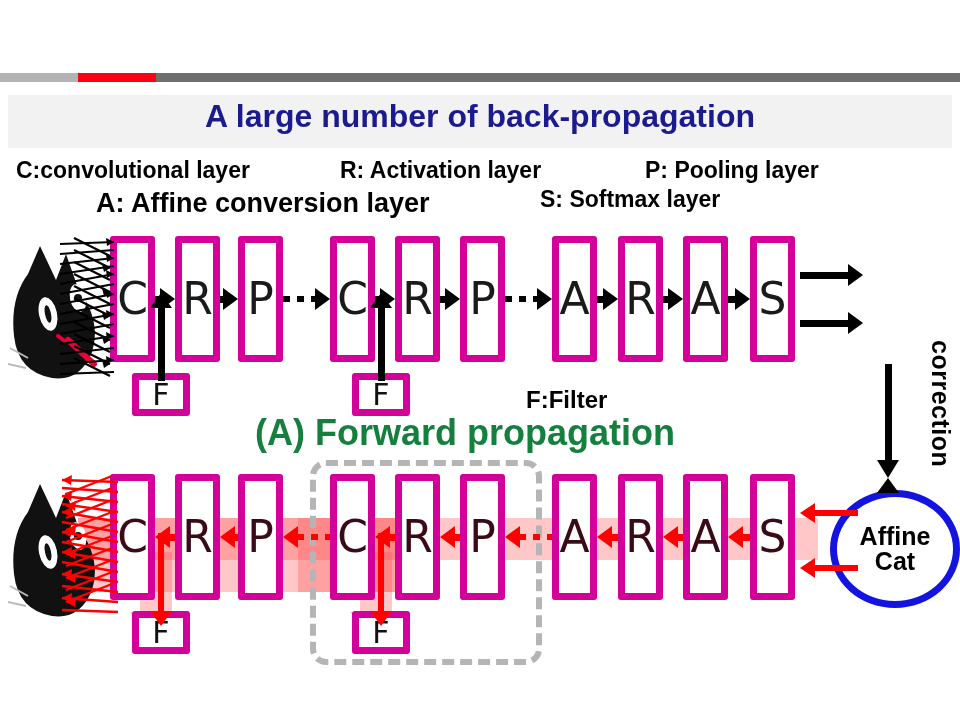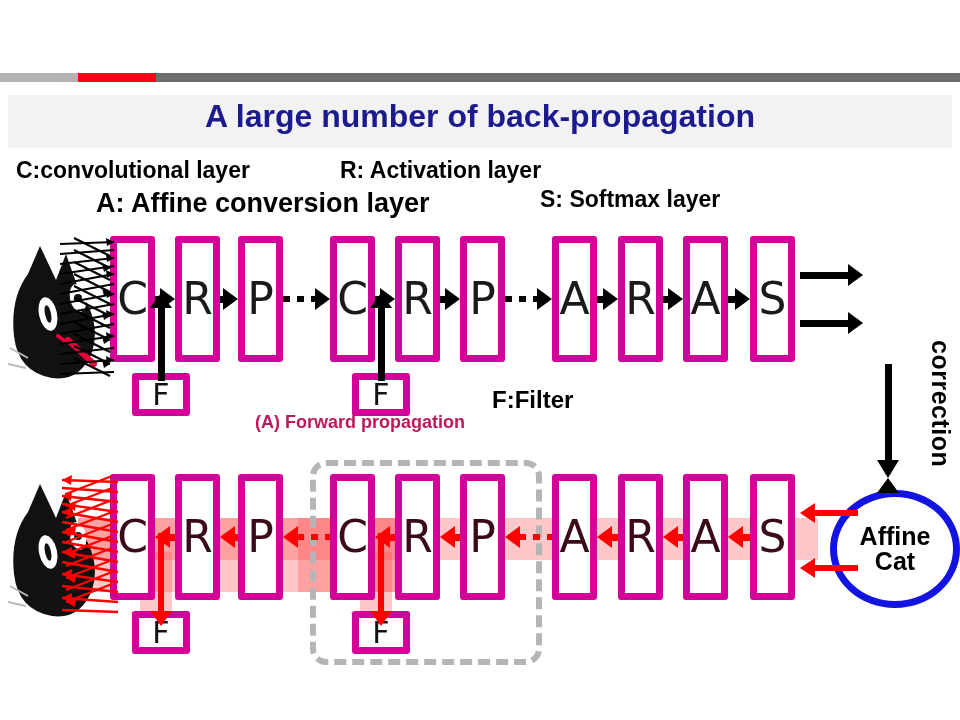--- a/index.html
+++ b/index.html
@@ -129,25 +129,25 @@
   }
   .circle-white-dog{border:7px solid #ff0000;}
   .circle-black-cat{border:7px solid #1414e0;}
 
   .correction-label{
     position:absolute;font-size:25px;font-weight:bold;color:#000;
     writing-mode:vertical-rl;white-space:nowrap;letter-spacing:.5px;
   }
 
   .caption{
-    position:absolute;font-size:18px;font-weight:bold;color:#be185d;
+    position:absolute;font-size:36px;font-weight:bold;color:#15803d;
     white-space:nowrap;
   }
   .f-filter-label{
-    position:absolute;font-size:24px;font-weight:bold;color:#000;white-space:nowrap;
+    position:absolute;font-size:24px;font-weight:bold;color:#000;white-space:nowrap;margin-left:34px;
   }
 
   .dashed-group{
     position:absolute;
     border:6px dashed #b5b5b5;border-radius:16px;
     box-sizing:border-box;
   }
 </style>
 </head>
 <body>
@@ -157,20 +157,21 @@
 
   <div class="rule rule-a"></div>
   <div class="rule rule-b"></div>
   <div class="rule rule-c"></div>
 
   <div class="subtitle-band"></div>
   <div class="subtitle-text">A large number of back-propagation</div>
 
   <div class="legend-line legend-2">R: Activation layer</div>
   <div class="legend-line legend-1">C:convolutional layer</div>
+  <div class="legend-line legend-3">P: Pooling layer</div>
   <div class="legend-line legend-4">A: Affine conversion layer</div>
   <div class="legend-line legend-5">S: Softmax layer</div>
 
   <div id="rowA" class="row-a">
       <div class="layer-box" style="left: 110px; top: 236px;">
         <span>C</span>
       </div>
       <div class="arrow black" style="left: 155px; top: 299px;">
         <div class="shaft" style="left: 0px; width: 7px;"></div>
         <div class="head" style="left: 5px;"></div>

